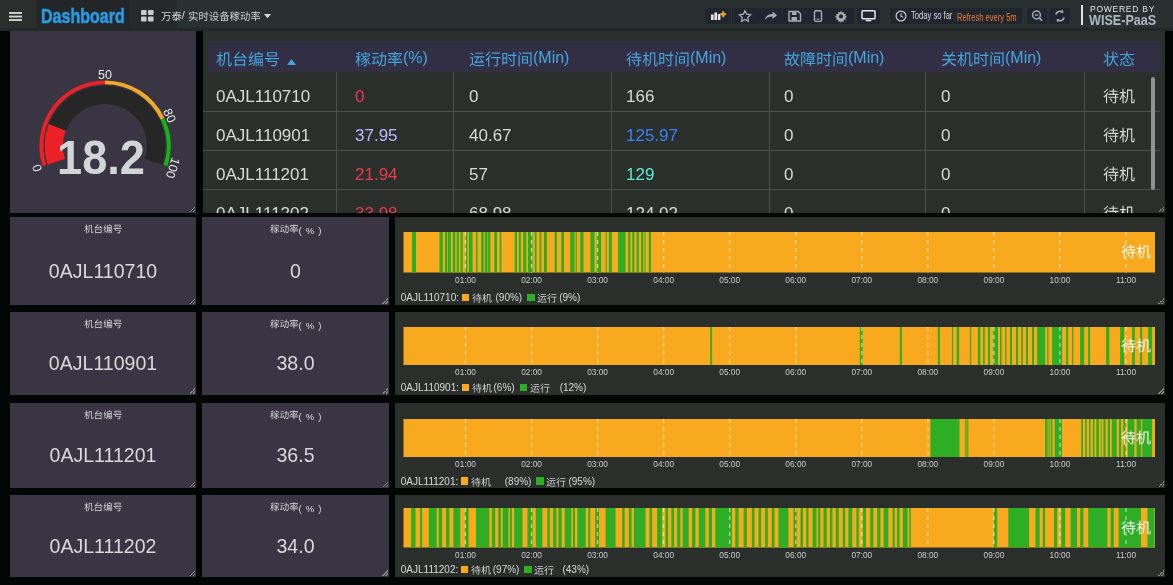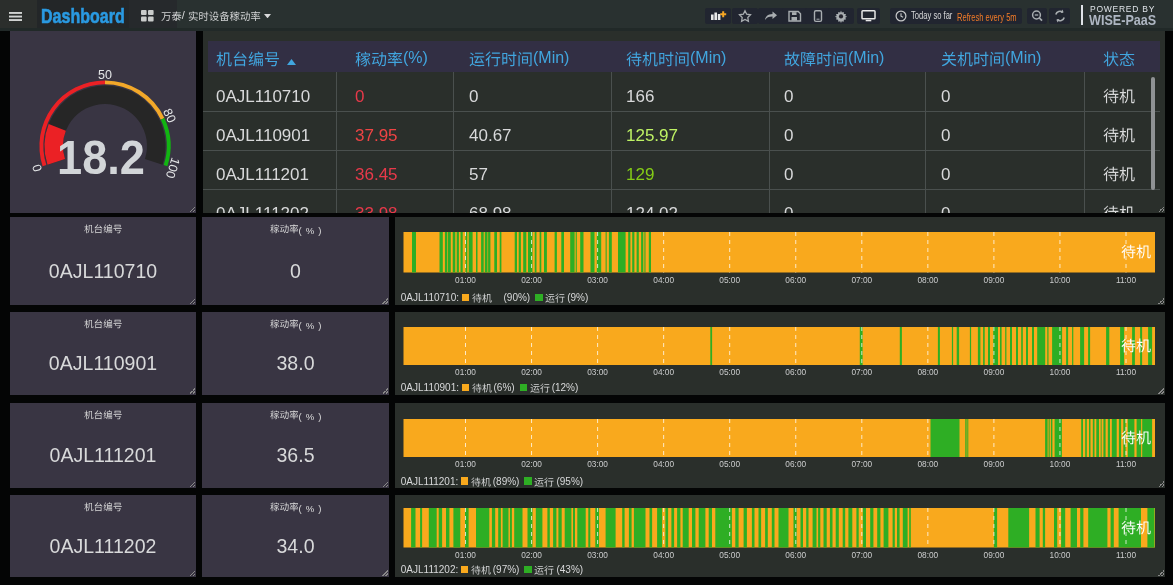--- a/index.html
+++ b/index.html
@@ -234,33 +234,33 @@
 <div class="abs" style="left:152px;top:56px;color:#e8394a;font-size:17px">0</div>
 <div class="abs" style="left:266px;top:56px;color:#d8d9da;font-size:17px">0</div>
 <div class="abs" style="left:423px;top:56px;color:#d8d9da;font-size:17px">166</div>
 <div class="abs" style="left:581px;top:56px;color:#d8d9da;font-size:17px">0</div>
 <div class="abs" style="left:738px;top:56px;color:#d8d9da;font-size:17px">0</div>
 <div class="abs" style="left:900px;top:57px;color:#d8d9da;font-size:16px;line-height:16px"><svg class="ck" style="" width="32.0" height="16.0" viewBox="0 0 2000 1000">
         <use href="#w_dj" fill="currentColor"></use>
       </svg></div>
 <div class="abs" style="left:0;top:119px;width:957px;height:1px;background:#4a504e"></div>
 <div class="abs" style="left:13px;top:95px;color:#d8d9da;font-size:17px">0AJL110901</div>
-<div class="abs" style="left:152px;top:95px;color:#ef4444;font-size:17px">37.95</div>
+<div class="abs" style="left:152px;top:95px;color:#c4b5fd;font-size:17px">37.95</div>
 <div class="abs" style="left:266px;top:95px;color:#d8d9da;font-size:17px">40.67</div>
-<div class="abs" style="left:423px;top:95px;color:#bef264;font-size:17px">125.97</div>
+<div class="abs" style="left:423px;top:95px;color:#3b82f6;font-size:17px">125.97</div>
 <div class="abs" style="left:581px;top:95px;color:#d8d9da;font-size:17px">0</div>
 <div class="abs" style="left:738px;top:95px;color:#d8d9da;font-size:17px">0</div>
 <div class="abs" style="left:900px;top:96px;color:#d8d9da;font-size:16px;line-height:16px"><svg class="ck" style="" width="32.0" height="16.0" viewBox="0 0 2000 1000">
         <use href="#w_dj" fill="currentColor"></use>
       </svg></div>
 <div class="abs" style="left:0;top:158px;width:957px;height:1px;background:#4a504e"></div>
 <div class="abs" style="left:13px;top:134px;color:#d8d9da;font-size:17px">0AJL111201</div>
-<div class="abs" style="left:152px;top:134px;color:#e8394a;font-size:17px">36.45</div>
+<div class="abs" style="left:152px;top:134px;color:#e8394a;font-size:17px">21.94</div>
 <div class="abs" style="left:266px;top:134px;color:#d8d9da;font-size:17px">57</div>
-<div class="abs" style="left:423px;top:134px;color:#84cc16;font-size:17px">129</div>
+<div class="abs" style="left:423px;top:134px;color:#5eead4;font-size:17px">129</div>
 <div class="abs" style="left:581px;top:134px;color:#d8d9da;font-size:17px">0</div>
 <div class="abs" style="left:738px;top:134px;color:#d8d9da;font-size:17px">0</div>
 <div class="abs" style="left:900px;top:135px;color:#d8d9da;font-size:16px;line-height:16px"><svg class="ck" style="" width="32.0" height="16.0" viewBox="0 0 2000 1000">
         <use href="#w_dj" fill="currentColor"></use>
       </svg></div>
 
 <div class="abs" style="left:13px;top:173px;color:#d8d9da;font-size:17px">0AJL111202</div>
 <div class="abs" style="left:152px;top:173px;color:#e8394a;font-size:17px">33.98</div>
 <div class="abs" style="left:266px;top:173px;color:#d8d9da;font-size:17px">68.98</div>
 <div class="abs" style="left:423px;top:173px;color:#d8d9da;font-size:17px">124.02</div>
@@ -351,21 +351,21 @@
       <line x1="664.95" y1="15.0" x2="664.95" y2="55.5" stroke="#ffffff" stroke-width="1" stroke-dasharray="4,4" opacity="0.75"></line>
       <text x="664.95" y="65.5" text-anchor="middle" font-size="8.3" fill="#cbcccd">10:00</text>
       <line x1="731.00" y1="15.0" x2="731.00" y2="55.5" stroke="#ffffff" stroke-width="1" stroke-dasharray="4,4" opacity="0.75"></line>
       <text x="731.00" y="65.5" text-anchor="middle" font-size="8.3" fill="#cbcccd">11:00</text>
     </svg>
 <div class="abs" style="left:726px;top:27.2px;color:#fff;font-size:15px;line-height:15px"><svg class="ck" style="" width="30.0" height="15.0" viewBox="0 0 2000 1000">
         <use href="#w_dj" fill="currentColor"></use>
       </svg></div>
 <div class="tl-legend" style="left:5.8px;top:75.2px">0AJL110710:<span class="lsq" style="background:#f9a91d"></span><svg class="ck" style="vertical-align:-2px" width="20.0" height="10.0" viewBox="0 0 2000 1000">
         <use href="#w_dj" fill="currentColor"></use>
-      </svg><span style="margin-left:12px">(90%)</span><span class="lsq" style="background:#2eae24;margin-left:5px"></span><svg class="ck" style="vertical-align:-2px" width="20.0" height="10.0" viewBox="0 0 2000 1000">
+      </svg><span style="margin-left:4px">(90%)</span><span class="lsq" style="background:#2eae24;margin-left:5px"></span><svg class="ck" style="vertical-align:-2px" width="20.0" height="10.0" viewBox="0 0 2000 1000">
         <use href="#w_yx" fill="currentColor"></use>
       </svg><span style="margin-left:2px">(9%)</span></div>
 </div>
 <div class="panel-p corner" style="left:10px;top:312px;width:186px;height:83px">
 <div class="ptitle" style="top:7px"><svg class="ck" style="" width="38.4" height="9.6" viewBox="0 0 4000 1000">
         <use href="#w_jtbh" fill="currentColor"></use>
       </svg></div>
 <div class="pval" style="top:39px">0AJL110901</div>
 </div>
 <div class="panel-p corner" style="left:202px;top:312px;width:187px;height:83px">
@@ -430,21 +430,21 @@
       <line x1="731.00" y1="15.0" x2="731.00" y2="53.0" stroke="#ffffff" stroke-width="1" stroke-dasharray="4,4" opacity="0.75"></line>
       <text x="731.00" y="63.0" text-anchor="middle" font-size="8.3" fill="#cbcccd">11:00</text>
     </svg>
 <div class="abs" style="left:726px;top:26.0px;color:#fff;font-size:15px;line-height:15px"><svg class="ck" style="" width="30.0" height="15.0" viewBox="0 0 2000 1000">
         <use href="#w_dj" fill="currentColor"></use>
       </svg></div>
 <div class="tl-legend" style="left:5.8px;top:70.2px">0AJL110901:<span class="lsq" style="background:#f9a91d"></span><svg class="ck" style="vertical-align:-2px" width="20.0" height="10.0" viewBox="0 0 2000 1000">
         <use href="#w_dj" fill="currentColor"></use>
       </svg><span style="margin-left:2px">(6%)</span><span class="lsq" style="background:#2eae24;margin-left:5px"></span><svg class="ck" style="vertical-align:-2px" width="20.0" height="10.0" viewBox="0 0 2000 1000">
         <use href="#w_yx" fill="currentColor"></use>
-      </svg><span style="margin-left:2px">(12%)</span></div>
+      </svg><span style="margin-left:10px">(12%)</span></div>
 </div>
 <div class="panel-p corner" style="left:10px;top:403px;width:186px;height:85px">
 <div class="ptitle" style="top:7px"><svg class="ck" style="" width="38.4" height="9.6" viewBox="0 0 4000 1000">
         <use href="#w_jtbh" fill="currentColor"></use>
       </svg></div>
 <div class="pval" style="top:40px">0AJL111201</div>
 </div>
 <div class="panel-p corner" style="left:202px;top:403px;width:187px;height:85px">
 <div class="ptitle" style="top:7px"><svg class="ck" style="" width="28.8" height="9.6" viewBox="0 0 3000 1000">
         <use href="#w_jdl" fill="currentColor"></use>
@@ -496,21 +496,21 @@
       <line x1="664.95" y1="16.0" x2="664.95" y2="54.0" stroke="#ffffff" stroke-width="1" stroke-dasharray="4,4" opacity="0.75"></line>
       <text x="664.95" y="64.0" text-anchor="middle" font-size="8.3" fill="#cbcccd">10:00</text>
       <line x1="731.00" y1="16.0" x2="731.00" y2="54.0" stroke="#ffffff" stroke-width="1" stroke-dasharray="4,4" opacity="0.75"></line>
       <text x="731.00" y="64.0" text-anchor="middle" font-size="8.3" fill="#cbcccd">11:00</text>
     </svg>
 <div class="abs" style="left:726px;top:27.0px;color:#fff;font-size:15px;line-height:15px"><svg class="ck" style="" width="30.0" height="15.0" viewBox="0 0 2000 1000">
         <use href="#w_dj" fill="currentColor"></use>
       </svg></div>
 <div class="tl-legend" style="left:5.8px;top:72.7px">0AJL111201:<span class="lsq" style="background:#f9a91d"></span><svg class="ck" style="vertical-align:-2px" width="20.0" height="10.0" viewBox="0 0 2000 1000">
         <use href="#w_dj" fill="currentColor"></use>
-      </svg><span style="margin-left:2px">(89%)</span><span class="lsq" style="background:#2eae24;margin-left:5px"></span><svg class="ck" style="vertical-align:-2px" width="20.0" height="10.0" viewBox="0 0 2000 1000">
+      </svg><span style="margin-left:14px">(89%)</span><span class="lsq" style="background:#2eae24;margin-left:5px"></span><svg class="ck" style="vertical-align:-2px" width="20.0" height="10.0" viewBox="0 0 2000 1000">
         <use href="#w_yx" fill="currentColor"></use>
       </svg><span style="margin-left:2px">(95%)</span></div>
 </div>
 <div class="panel-p corner" style="left:10px;top:495px;width:186px;height:82px">
 <div class="ptitle" style="top:7px"><svg class="ck" style="" width="38.4" height="9.6" viewBox="0 0 4000 1000">
         <use href="#w_jtbh" fill="currentColor"></use>
       </svg></div>
 <div class="pval" style="top:39px">0AJL111202</div>
 </div>
 <div class="panel-p corner" style="left:202px;top:495px;width:187px;height:82px">
@@ -620,13 +620,13 @@
       <line x1="731.00" y1="13.0" x2="731.00" y2="52.5" stroke="#ffffff" stroke-width="1" stroke-dasharray="4,4" opacity="0.75"></line>
       <text x="731.00" y="62.5" text-anchor="middle" font-size="8.3" fill="#cbcccd">11:00</text>
     </svg>
 <div class="abs" style="left:726px;top:24.8px;color:#fff;font-size:15px;line-height:15px"><svg class="ck" style="" width="30.0" height="15.0" viewBox="0 0 2000 1000">
         <use href="#w_dj" fill="currentColor"></use>
       </svg></div>
 <div class="tl-legend" style="left:5.8px;top:69.2px">0AJL111202:<span class="lsq" style="background:#f9a91d"></span><svg class="ck" style="vertical-align:-2px" width="20.0" height="10.0" viewBox="0 0 2000 1000">
         <use href="#w_dj" fill="currentColor"></use>
       </svg><span style="margin-left:2px">(97%)</span><span class="lsq" style="background:#2eae24;margin-left:5px"></span><svg class="ck" style="vertical-align:-2px" width="20.0" height="10.0" viewBox="0 0 2000 1000">
         <use href="#w_yx" fill="currentColor"></use>
-      </svg><span style="margin-left:2px">(43%)</span></div>
+      </svg><span style="margin-left:8px">(43%)</span></div>
 </div>
 </body></html>

